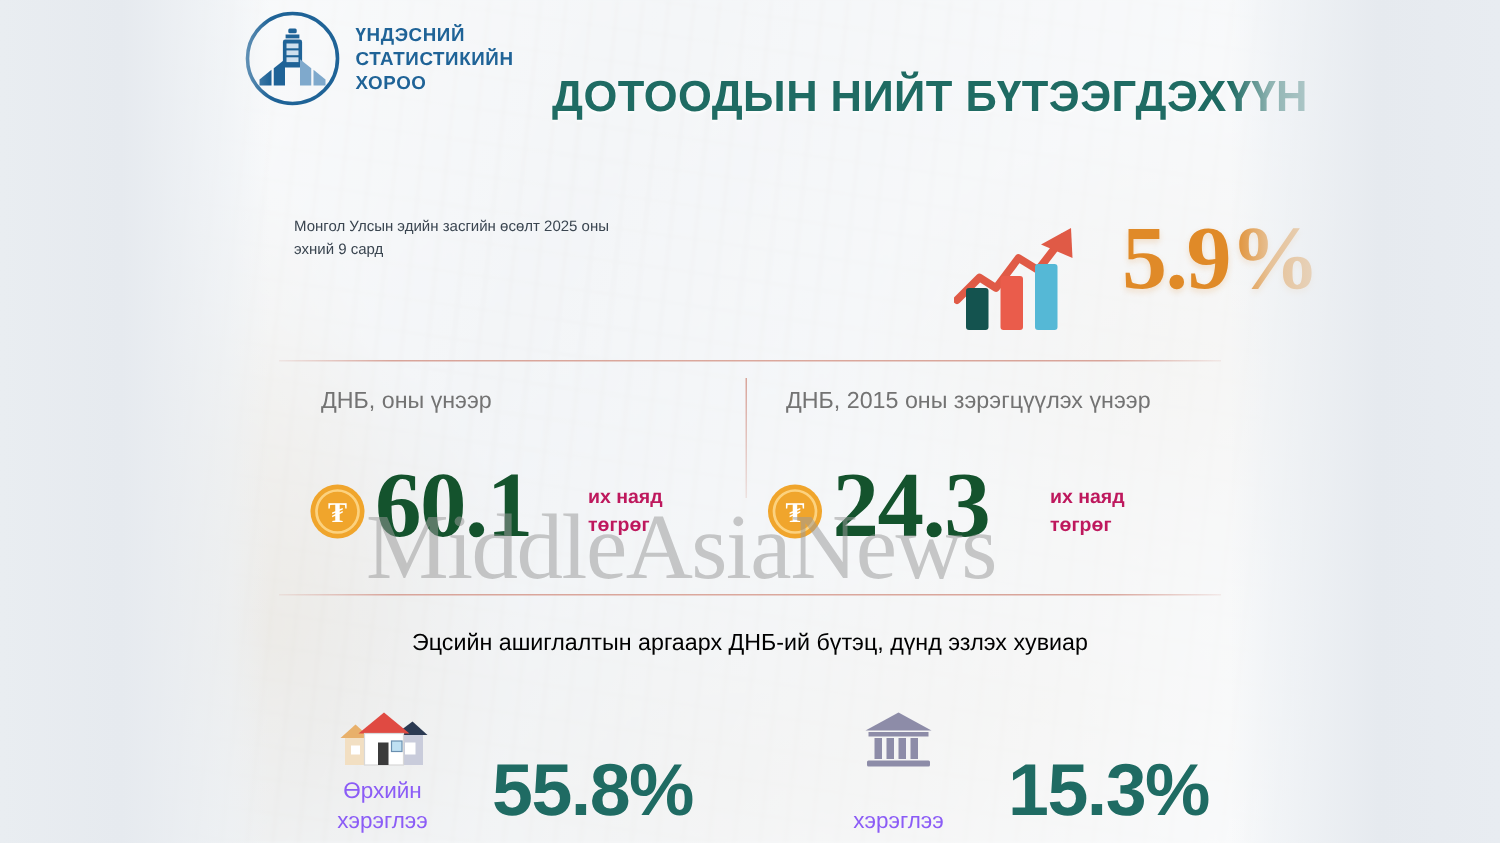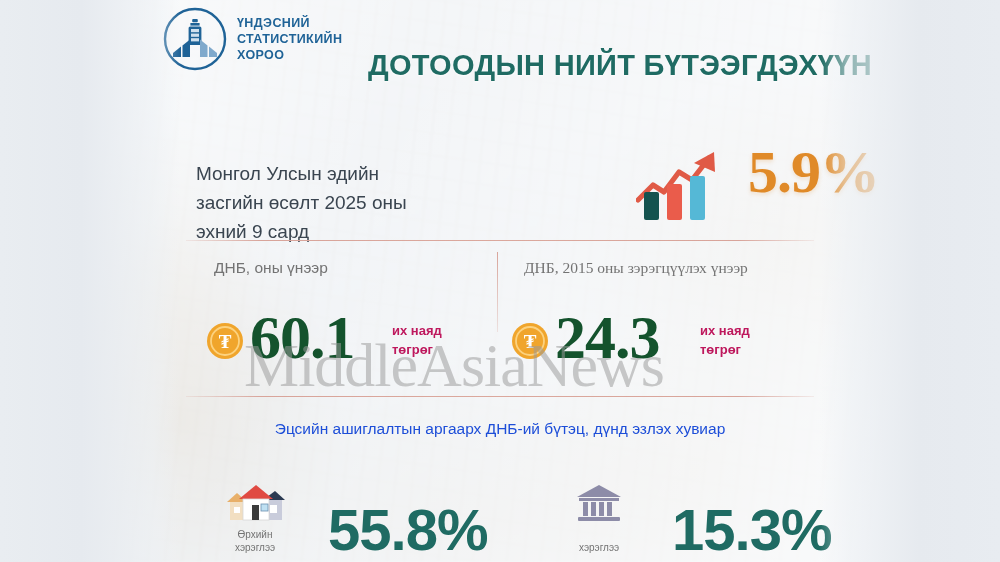--- a/index.html
+++ b/index.html
@@ -39,63 +39,63 @@
   .logo-wrap{position:absolute;left:162px;top:6px;display:flex;align-items:center;gap:9px;}
   .logo-mark{width:66px;height:66px;flex:0 0 auto;}
   .logo-text{font-size:12.5px;font-weight:bold;line-height:1.30;color:#1f6397;letter-spacing:.4px;}
 
   .title{position:absolute;left:360px;top:49px;width:520px;text-align:center;
          font-size:29px;font-weight:bold;color:#1f6b63;letter-spacing:.3px;
          text-shadow:0 1px 2px rgba(255,255,255,.85);}
 
   
   .row1{position:absolute;left:196px;top:140px;width:620px;height:86px;}
-  .r1-text{position:absolute;left:0;top:20px;width:230px;font-size:19px;line-height:1.52;color:#3a4550;}
+  .r1-text{position:absolute;left:0;top:4px;width:230px;font-size:10px;line-height:1.52;color:#3a4550;}
   .r1-chart{position:absolute;left:440px;top:2px;width:82px;height:80px;}
   .r1-value{position:absolute;left:552px;top:-2px;font-size:60px;font-weight:bold;color:#e08a28;
             font-family:"Liberation Serif",serif;letter-spacing:-1px;
             text-shadow:0 2px 4px rgba(224,138,40,.22);}
   .r1-arrow{position:absolute;left:745px;top:10px;width:34px;height:66px;}
 
   .hr{position:absolute;left:186px;width:628px;height:1px;
       background:linear-gradient(90deg,rgba(214,150,140,.15),#d8a49a 12%,#dba89d 50%,#d8a49a 88%,rgba(214,150,140,.15));}
   .hr.one{top:240px;}
   .hr.two{top:396px;}
   .vr{position:absolute;left:497px;top:252px;width:1px;height:80px;
       background:linear-gradient(180deg,#d8a49a,rgba(216,164,154,.25));}
 
   
   .col-head{position:absolute;font-size:15.5px;color:#737373;}
   .col-head.l{left:214px;top:259px;}
-  .col-head.r{left:524px;top:259px;font-family:Liberation Serif, serif;}
+  .col-head.r{left:524px;top:259px;}
 
   .coin{position:absolute;width:38px;height:38px;}
   .coin.l{left:206px;top:322px;}
   .coin.r{left:511px;top:322px;}
 
   .bignum{position:absolute;font-family:"Liberation Serif",serif;font-weight:bold;
           font-size:62px;color:#14532d;letter-spacing:-1px;line-height:1;}
   .bignum.l{left:250px;top:306px;}
   .bignum.r{left:555px;top:306px;}
 
   .unit{position:absolute;font-size:13px;font-weight:bold;color:#be185d;line-height:1.45;}
   .unit.l{left:392px;top:322px;}
   .unit.r{left:700px;top:322px;}
 
   
   .sub{position:absolute;left:186px;top:420px;width:628px;text-align:center;
-       font-size:15.5px;color:#1d4ed8;}
+       font-size:15.5px;color:#000000;}
 
   .stat{position:absolute;display:flex;align-items:center;gap:14px;}
   .stat.one{left:196px;top:468px;}
   .stat.two{left:540px;top:468px;}
   .stat-ico{display:flex;flex-direction:column;align-items:center;width:118px;}
   .stat-ico .glyph{height:46px;display:flex;align-items:flex-end;justify-content:center;}
-  .stat-cap{margin-top:4px;font-size:10px;line-height:1.3;color:#737373;text-align:center;}
-  .stat-val{font-size:58px;font-weight:bold;color:#1f6b63;letter-spacing:-1px;margin-top:28px;}
+  .stat-cap{margin-top:4px;font-size:15px;line-height:1.3;color:#8b5cf6;text-align:center;}
+  .stat-val{font-size:49px;font-weight:bold;color:#1f6b63;letter-spacing:-1px;margin-top:28px;}
 
   
   .watermark{position:absolute;left:0;top:330px;width:908px;z-index:5;text-align:center;
              font-family:"Liberation Serif",serif;font-size:62px;color:#9b9b9b;opacity:.52;
              letter-spacing:-1px;pointer-events:none;}
 </style>
 </head>
 <body>
 
 <div id="poster">

